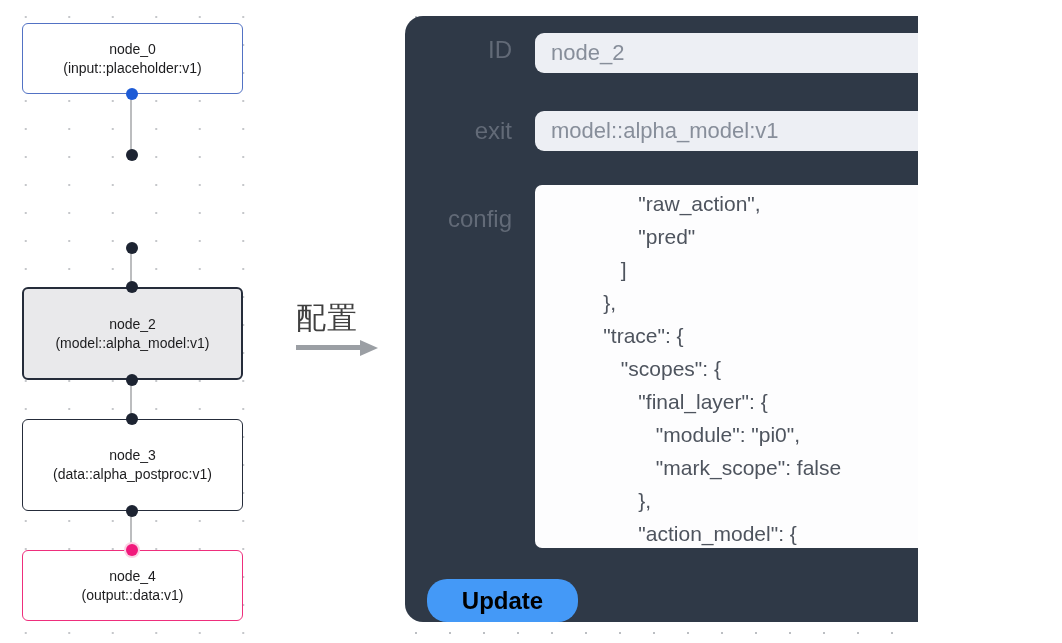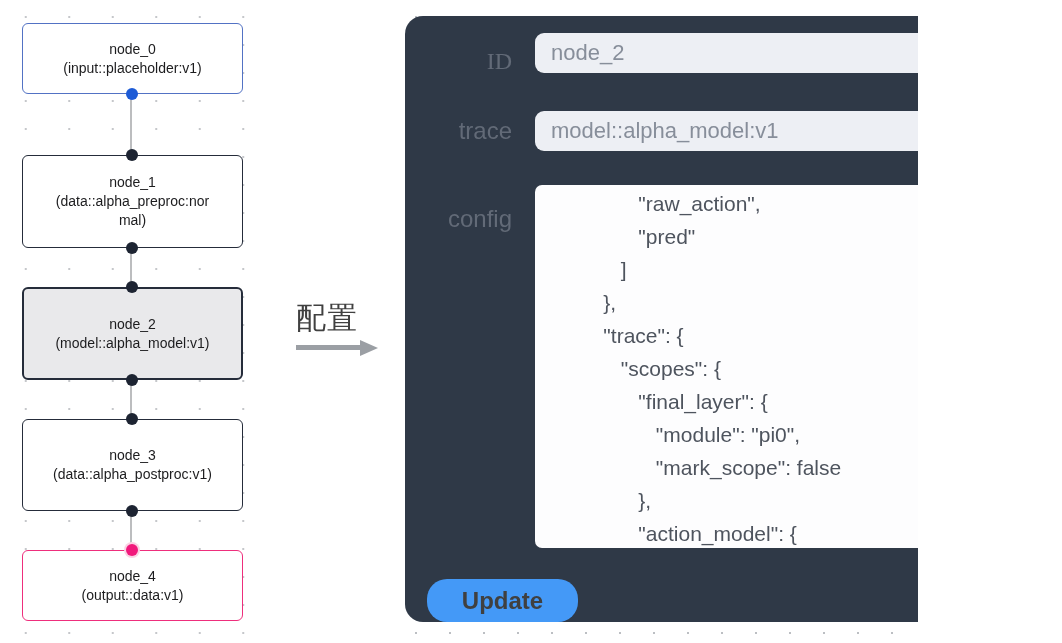--- a/index.html
+++ b/index.html
@@ -81,21 +81,21 @@
 
   
   .panel {
     position: absolute; left: 405px; top: 16px; width: 643px; height: 606px;
     background: #2f3947; border-radius: 18px;
   }
   .field-label {
     position: absolute; left: 10px; width: 97px;
     text-align: right; color: #626a77; font-size: 24px;
   }
-  .label-id     { top: 32px; font-family: Liberation Serif, serif; }
+  .label-id     { top: 20px; }
   .label-type   { top: 101px; }
   .label-config { top: 189px; }
 
   .text-input {
     position: absolute; left: 130px; width: 495px; height: 40px;
     background: #edeff4; border: none; outline: none; border-radius: 9px;
     padding: 0 16px; font-size: 22px; color: #878e9a;
     font-family: "Liberation Sans", "DejaVu Sans", sans-serif;
   }
   .input-id   { top: 17px; }
@@ -125,45 +125,41 @@
     border-top: 1px solid #dcdee1; background: #fdfdfe;
   }
   .resize-corner .g1, .resize-corner .g2 {
     position: absolute; background: #8a8d92; height: 1.6px; transform: rotate(-45deg);
   }
   .resize-corner .g1 { width: 14px; right: 3px; bottom: 9px; }
   .resize-corner .g2 { width: 8px;  right: 3px; bottom: 5px; }
 
   .update-button {
     position: absolute; left: 22px; top: 563px; width: 151px; height: 43px;
-    background: #4499f7; color: #404040; border: none; border-radius: 20px;
+    background: #4499f7; color: #000000; border: none; border-radius: 20px;
     font-size: 24px; font-weight: 600; cursor: pointer;
     font-family: "Liberation Sans", "DejaVu Sans", sans-serif;
   }
 </style>
 </head>
 <body>
 
 <div class="canvas">
 
   <div class="dots-left"></div>
   <div class="dots-right"></div>
 
   <div class="edge" style="top:94px;height:61px;"></div>
   <div class="edge" style="top:248px;height:39px;"></div>
   <div class="edge" style="top:380px;height:39px;"></div>
   <div class="edge" style="top:511px;height:39px;"></div>
 
   <div class="flow-node node-input">
     <div class="node-title">node_0</div>
     <div class="node-type">(input::placeholder:v1)</div>
-  </div>
-  <div class="flow-node node-default1">
-    <div class="node-title">node_1</div>
-    <div class="node-type">(data::alpha_preproc:normal)</div>
   </div>
   <div class="flow-node node-selected">
     <div class="node-title">node_2</div>
     <div class="node-type">(model::alpha_model:v1)</div>
   </div>
   <div class="flow-node node-default2">
     <div class="node-title">node_3</div>
     <div class="node-type">(data::alpha_postproc:v1)</div>
   </div>
   <div class="flow-node node-output">
@@ -184,21 +180,21 @@
   <div class="config-arrow">
     <div class="shaft"></div>
     <div class="head"></div>
   </div>
 
   <div class="panel">
 
     <div class="field-label label-id">ID</div>
     <input class="text-input input-id" type="text" value="node_2" style="">
 
-    <div class="field-label label-type">trace</div>
+    <div class="field-label label-type">exit</div>
     <input class="text-input input-type" type="text" value="model::alpha_model:v1" style="">
 
     <div class="field-label label-config">config</div>
     <div class="config-box">
       <div class="config-text">                "raw_action",
                 "pred"
              ]
           },
           "trace": {
              "scopes": {

